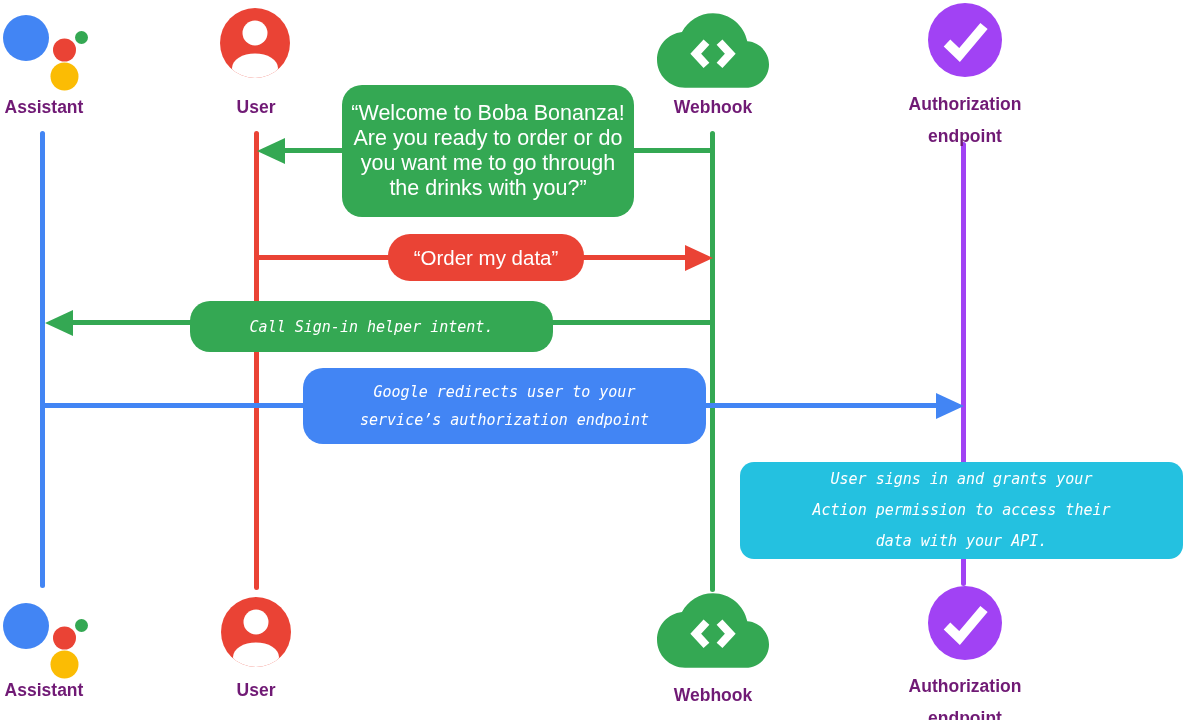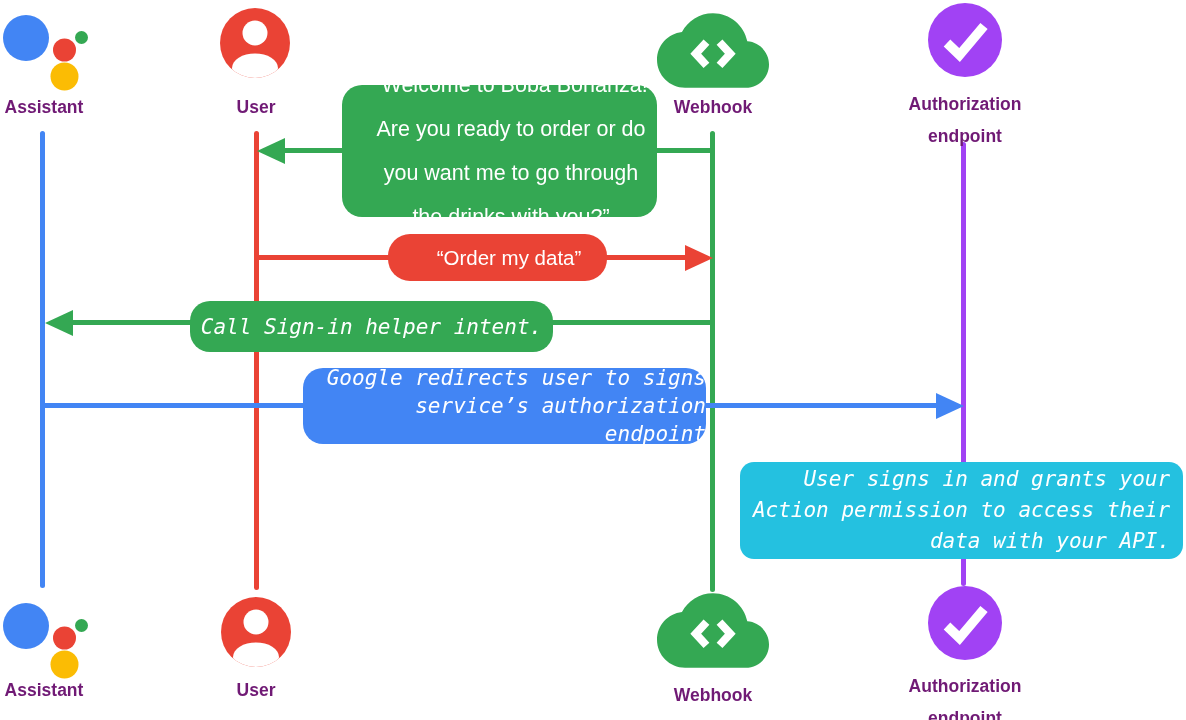--- a/index.html
+++ b/index.html
@@ -13,22 +13,22 @@
   .hline{position:absolute;height:5px;}
   .tri{position:absolute;width:0;height:0;border-top:13px solid transparent;border-bottom:13px solid transparent;}
   .tri-left{border-right:28px solid;}
   .tri-right{border-left:28px solid;}
   .green{background:#34A853;}  .greenb{border-right-color:#34A853;border-left-color:#34A853;}
   .red{background:#EA4335;}    .redb{border-right-color:#EA4335;border-left-color:#EA4335;}
   .blue{background:#4285F4;}   .blueb{border-right-color:#4285F4;border-left-color:#4285F4;}
   .bubble{position:absolute;display:flex;align-items:center;justify-content:center;
           text-align:center;color:#fff;border-radius:20px;}
   .bubble .txt{white-space:pre-line;}
-  .speech{font-size:21.5px;line-height:44px;padding-left:23px;}
-  .code{font-family:"DejaVu Sans Mono",monospace;font-style:italic;font-size:21px;text-align:right;}
+  .speech{font-size:21.5px;line-height:25px;}
+  .code{font-family:"DejaVu Sans Mono",monospace;font-style:italic;font-size:15px;}
   .b-welcome{left:342px;top:85px;width:292px;height:132px;background:#34A853;}
   .b-order{left:388px;top:234px;width:196px;height:47px;background:#EA4335;border-radius:22px;font-size:20.5px;}
   .b-signin{left:190px;top:301px;width:363px;height:51px;background:#34A853;}
   .b-redirect{left:303px;top:368px;width:403px;height:76px;background:#4285F4;line-height:28px;}
   .b-note{left:740px;top:462px;width:443px;height:97px;background:#24C1E0;line-height:31px;border-radius:14px;}
   .actor-label{position:absolute;transform:translateX(-50%);color:#701a75;font-weight:700;
                font-size:17.5px;text-align:center;line-height:22px;white-space:nowrap;}
   .actor-label.wrap{white-space:normal;width:150px;line-height:32px;}
   .icon{position:absolute;}
 </style>
@@ -60,21 +60,21 @@
 you want me to go through
 the drinks with you?”</span>
   </div>
   <div class="bubble speech b-order">
     <span class="txt">“Order my data”</span>
   </div>
   <div class="bubble code b-signin">
     <span class="txt">Call Sign-in helper intent.</span>
   </div>
   <div class="bubble code b-redirect">
-    <span class="txt">Google redirects user to signs
+    <span class="txt">Google redirects user to your
 service’s authorization endpoint</span>
   </div>
   <div class="bubble code b-note">
     <span class="txt">User signs in and grants your
 Action permission to access their
 data with your API.</span>
   </div>
 
   <svg class="icon" style="left:1px;top:7px;" width="90" height="85" viewBox="0 0 90 85">
     <circle cx="25" cy="31" r="23" fill="#4285F4"></circle>

